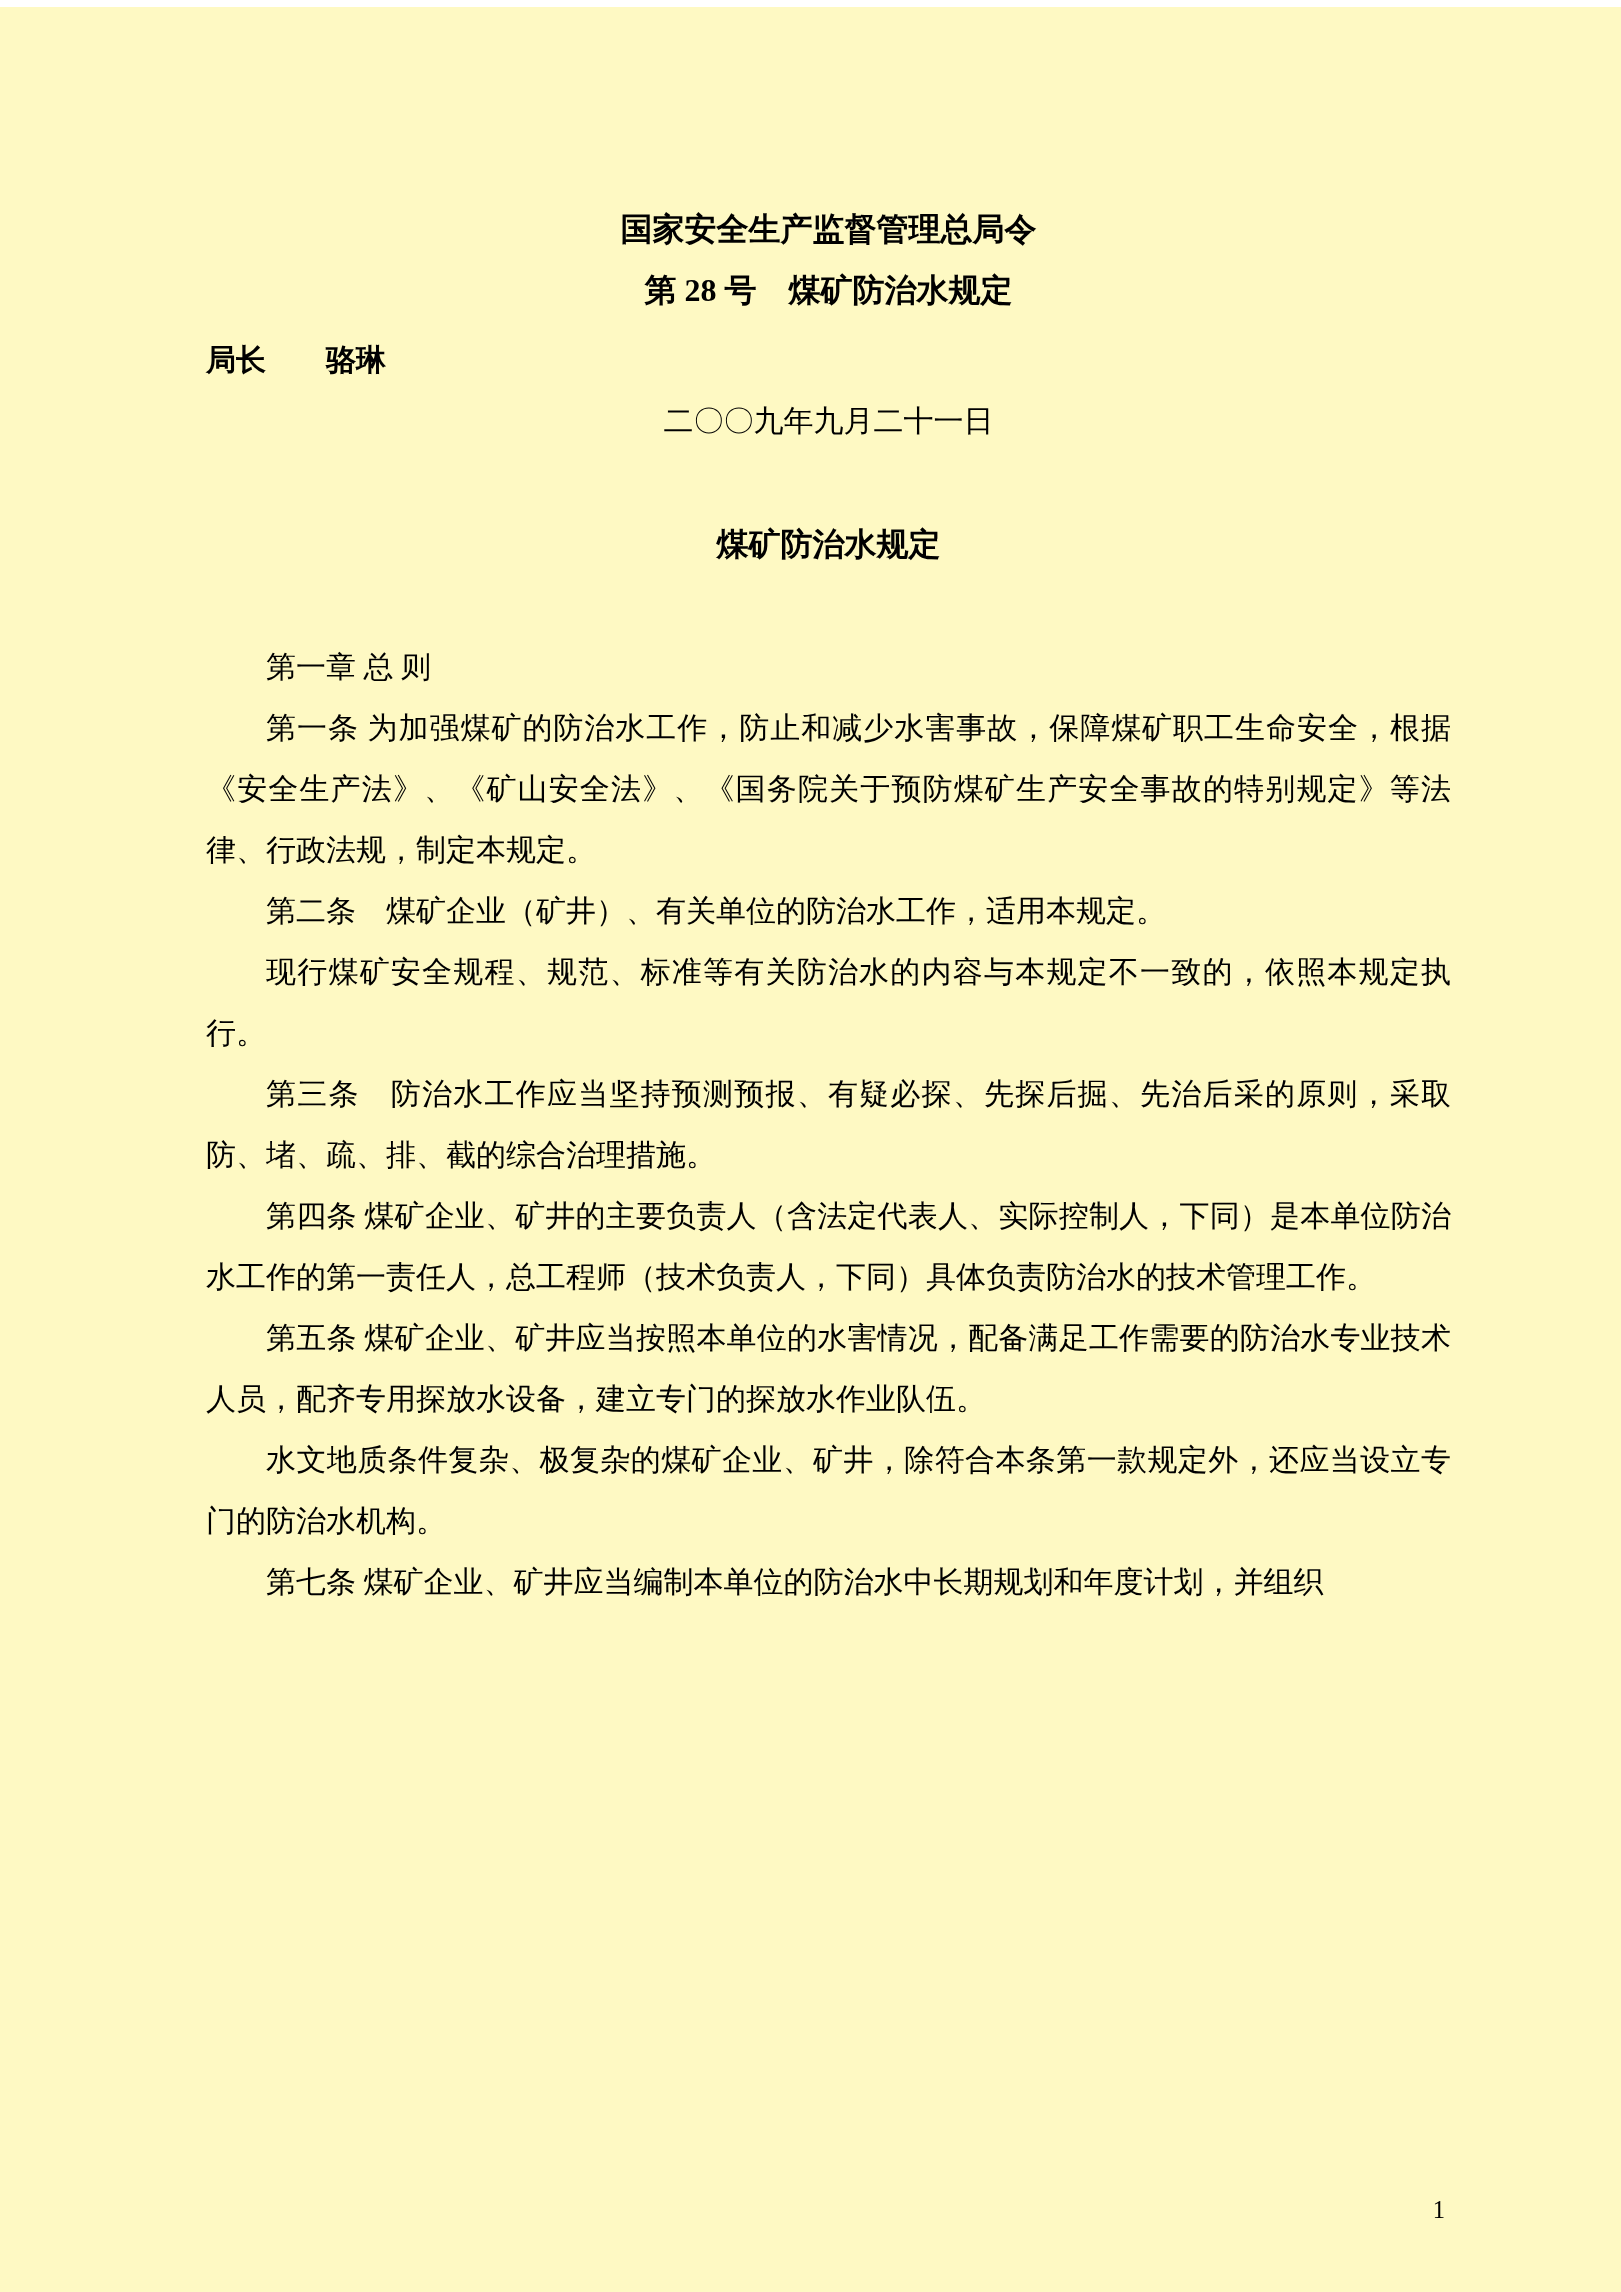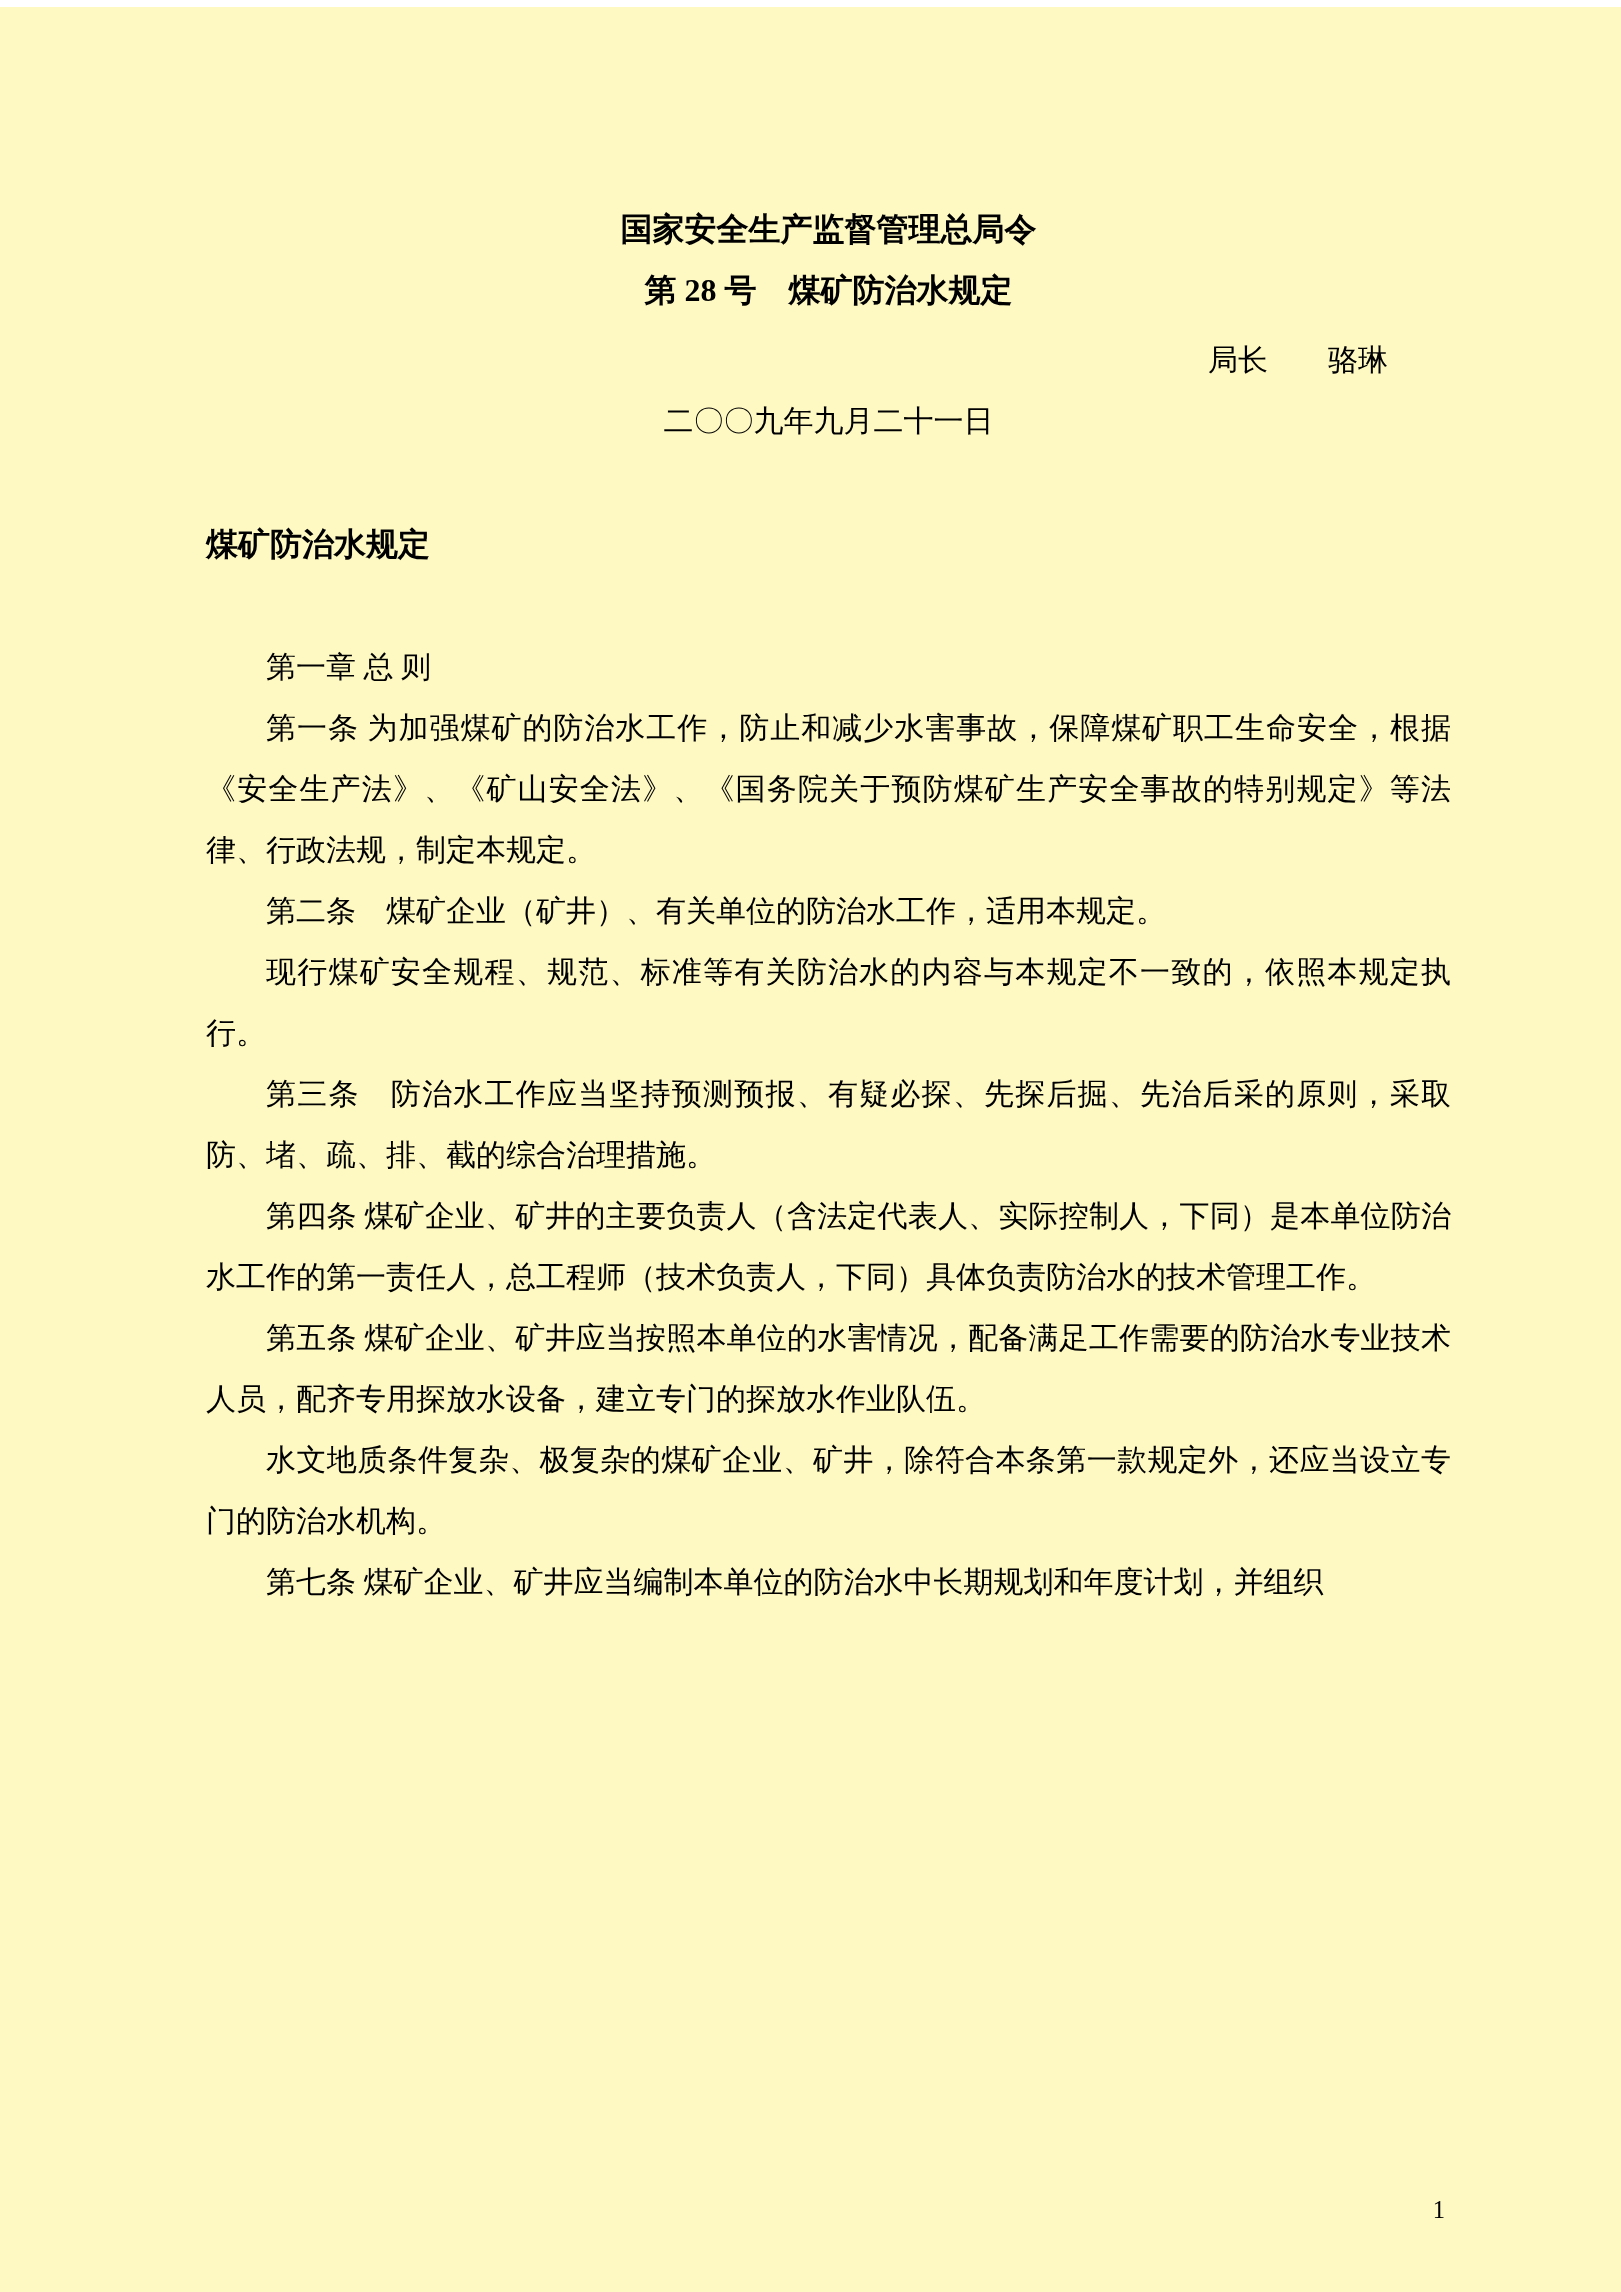--- a/index.html
+++ b/index.html
@@ -32,32 +32,33 @@
   .preamble {
     margin-top: 7.8px;
   }
   .para {
     margin: 0;
     text-indent: 2em;
     text-align: justify;
   }
   .sign-name {
     margin: 0;
-    text-align: right;
+    text-align: left;
     text-indent: 0;
     padding-right: 63px;
+    font-weight: bold;
   }
   .sign-date {
     margin: 0;
     text-align: center;
     text-indent: 0;
   }
   .reg-title {
     margin: 63px 0 61px 0;
-    text-align: left;
+    text-align: center;
     font-size: 32px;
     font-weight: bold;
     line-height: 61px;
   }
   .chapter-heading {
     margin: 0;
     text-indent: 2em;
     text-align: left;
   }
   .page-number {

